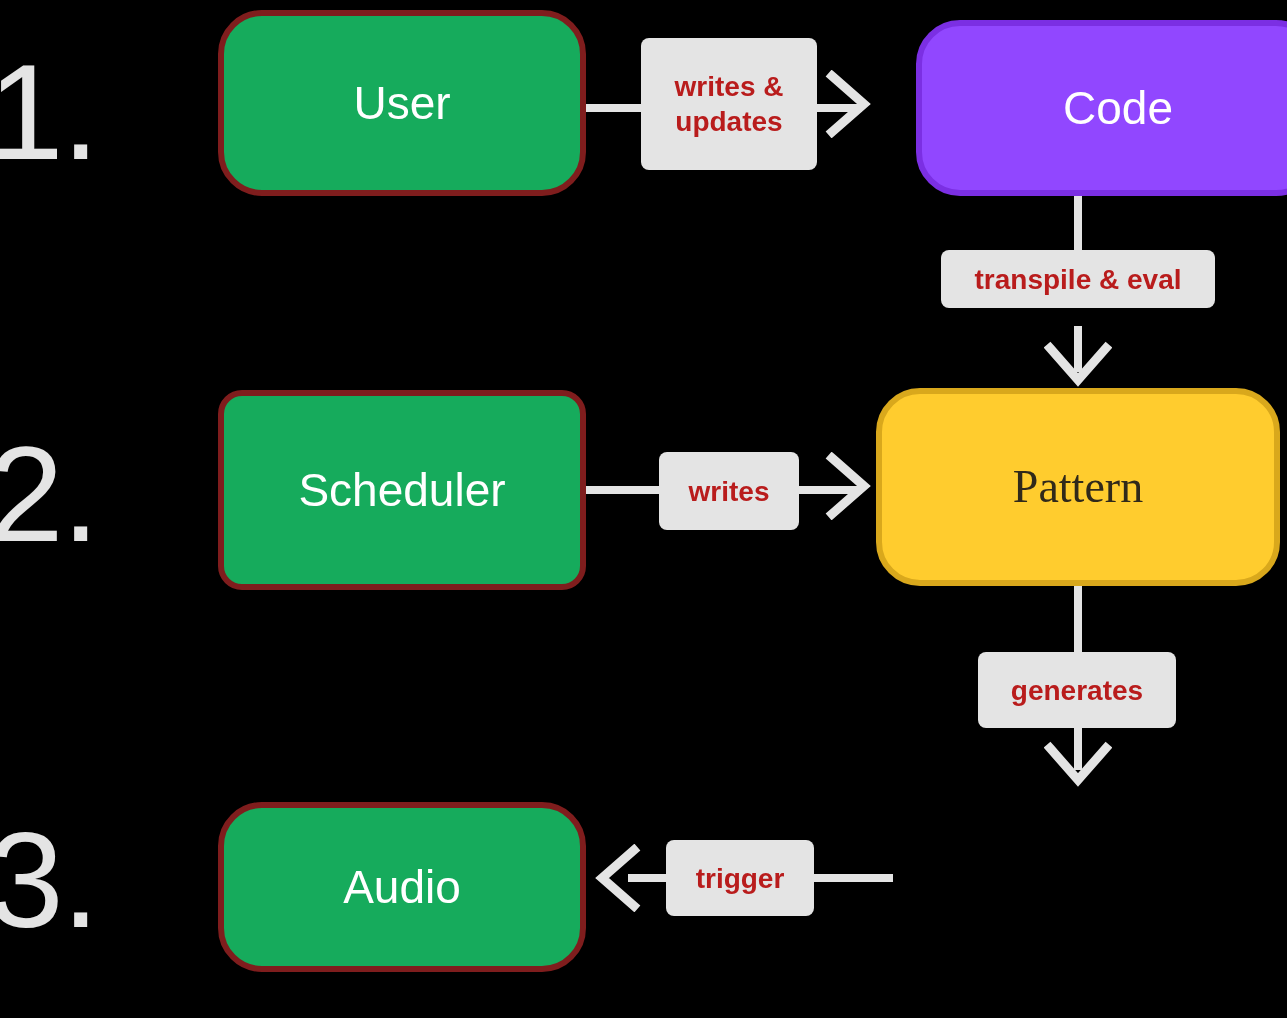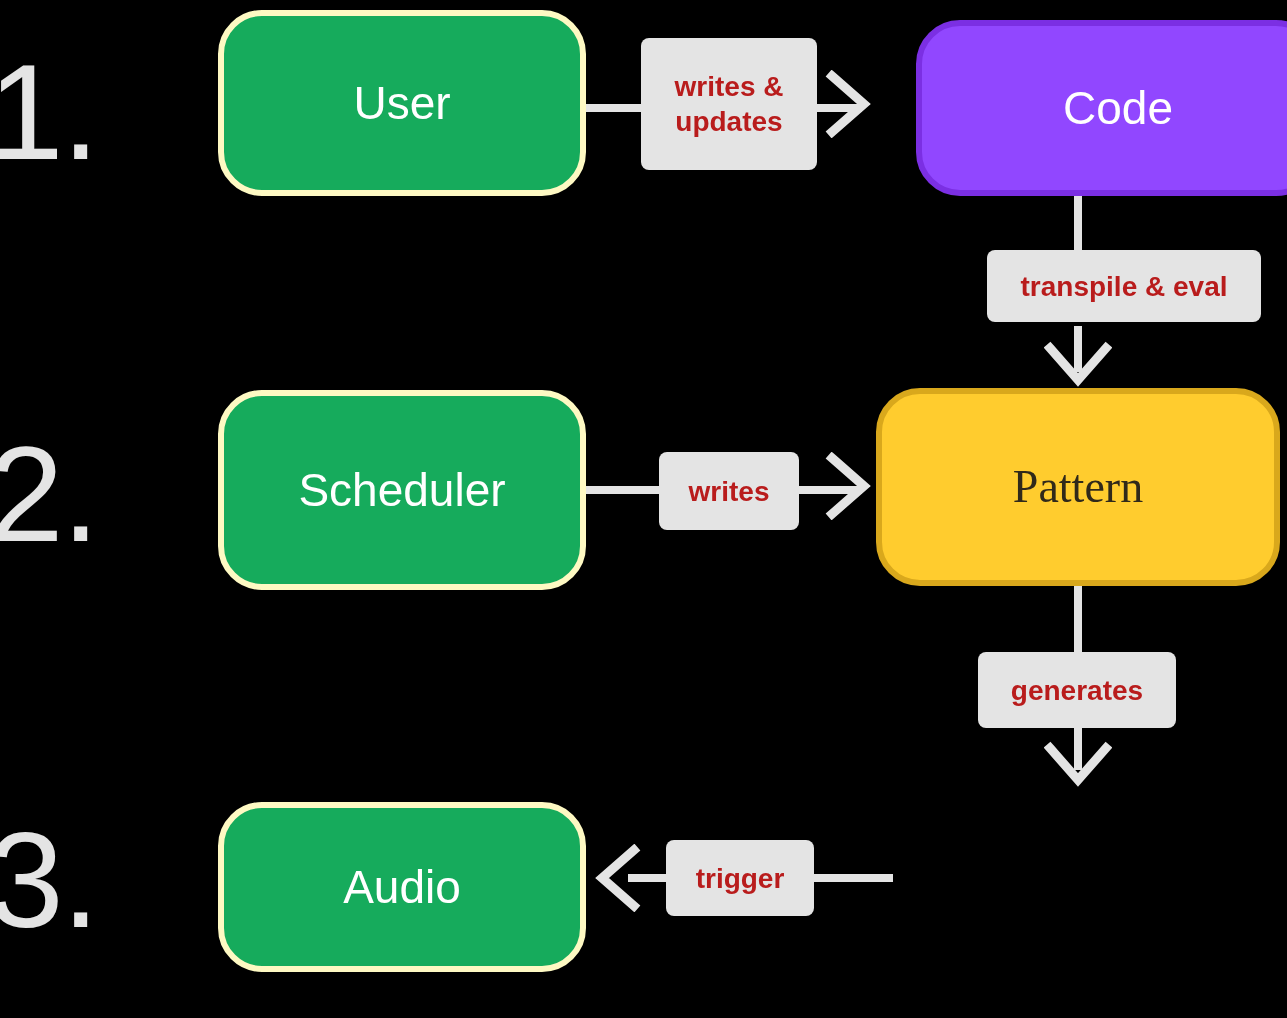--- a/index.html
+++ b/index.html
@@ -31,21 +31,21 @@
     display:flex;
     align-items:center;
     justify-content:center;
     text-align:center;
     font-size:46px;
     font-weight:400;
     line-height:1.1;
   }
   .node.green{
     background:#16AB5C;
-    border:6px solid #fef9c3;
+    border:6px solid #7f1d1d;
     color:#FFFFFF;
   }
   .node.purple{
     background:#9147FF;
     border:6px solid #7B2FE3;
     color:#FFFFFF;
   }
   .node.yellow{
     background:#FFCC2E;
     border:6px solid #D9A81C;
@@ -120,31 +120,31 @@
       <polyline points="8,6 40,34 8,62" fill="none" stroke="#E4E4E4" stroke-width="9" stroke-linecap="square" stroke-linejoin="miter"></polyline>
     </svg>
   </div>
 
   <div class="node purple" style="left:876px;top:20px;width:404px;height:176px;margin-left:40px;">
     <span>Code</span>
   </div>
 
   <div class="conn-v" style="left:1074px;top:196px;height:62px;"></div>
 
-  <div class="edge-label" style="left:941px;top:250px;width:274px;height:72px;margin-left:46px;">transpile &amp; eval</div>
+  <div class="edge-label" style="left:941px;top:250px;width:274px;height:58px;">transpile &amp; eval</div>
 
   <div class="conn-v" style="left:1074px;top:326px;height:46px;"></div>
 
   <div class="arrow" style="left:1044px;top:340px;">
     <svg width="68" height="50" viewBox="0 0 68 50">
       <polyline points="6,8 34,40 62,8" fill="none" stroke="#E4E4E4" stroke-width="9" stroke-linecap="square" stroke-linejoin="miter"></polyline>
     </svg>
   </div>
 
-  <div class="node green" style="left:218px;top:390px;width:368px;height:200px;">
+  <div class="node green" style="left:218px;top:390px;width:368px;height:200px;border-radius:24px;">
     <span>Scheduler</span>
   </div>
 
   <div class="conn-h" style="left:586px;top:486px;width:78px;"></div>
 
   <div class="edge-label" style="left:659px;top:452px;width:140px;height:78px;">writes</div>
 
   <div class="conn-h" style="left:796px;top:486px;width:66px;"></div>
 
   <div class="arrow" style="left:824px;top:452px;">

